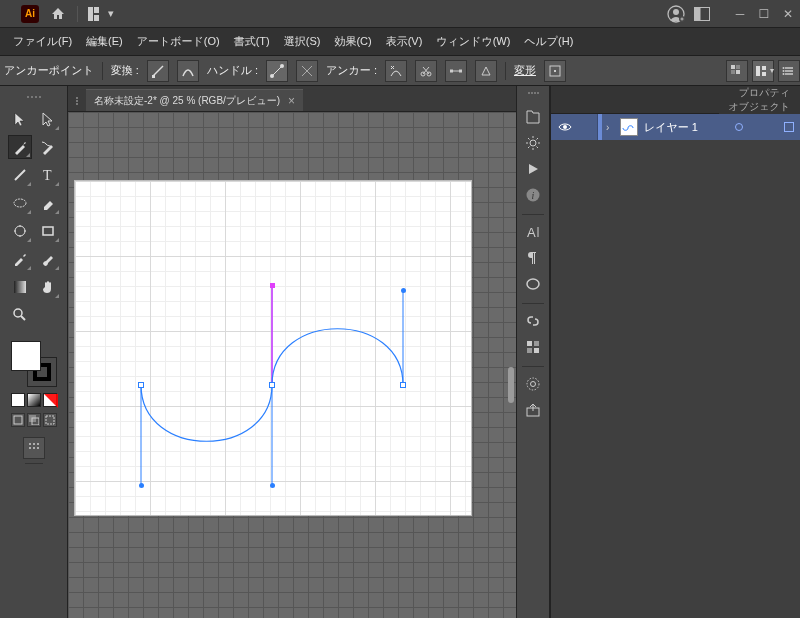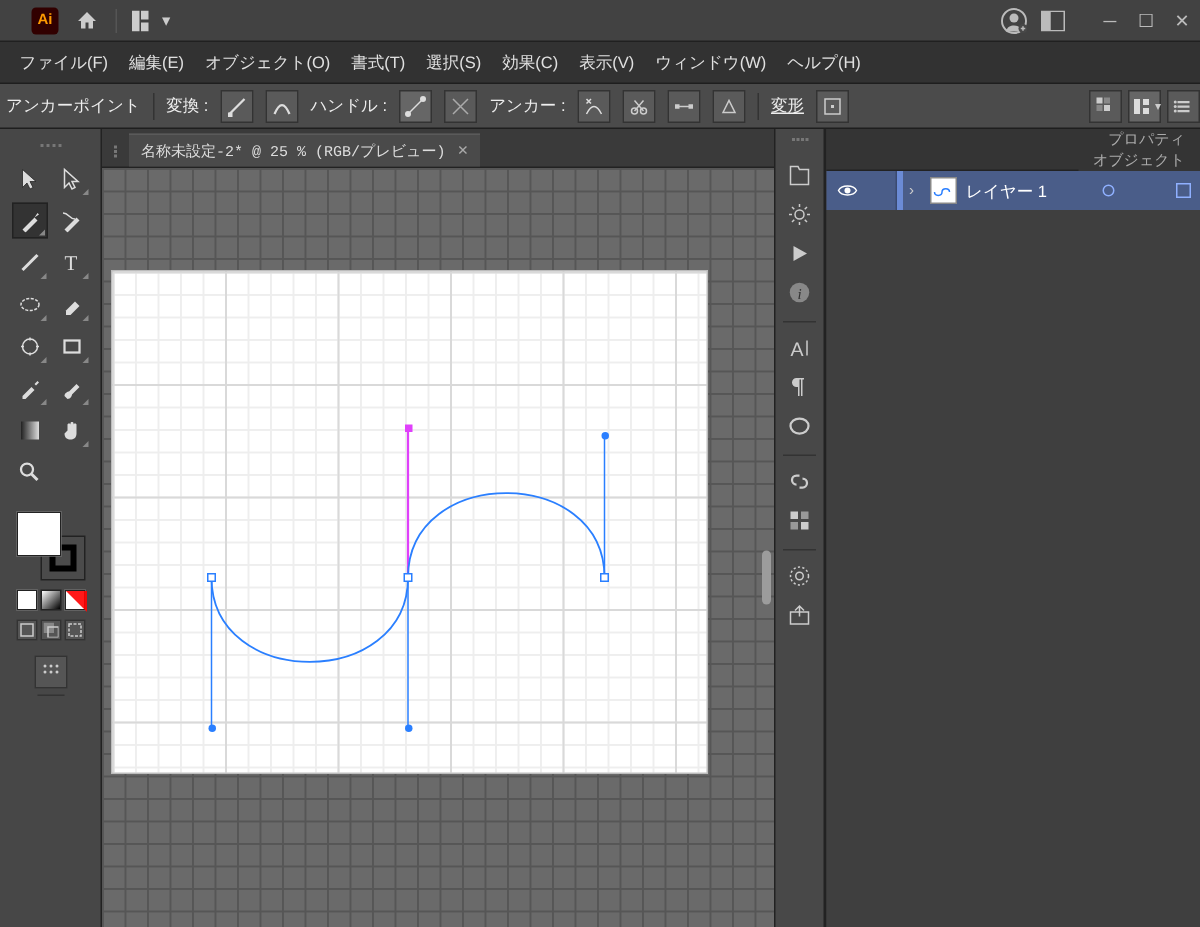--- a/index.html
+++ b/index.html
@@ -54,21 +54,21 @@
   .mini-sw .c::after{content:"";position:absolute;inset:0;border-top:14px solid transparent;border-left:14px solid red; transform: rotate(90deg) scaleY(-1); opacity:0.9;}
   .mode-row { display:flex; gap:2px; margin-top:6px; }
   .mode-row div { width:14px; height:14px; background:#555; border:1px solid #333; display:flex;align-items:center;justify-content:center;}
   .edit-tog { margin-top:10px; width:22px; height:22px; background:#555; border:1px solid #333; display:flex;align-items:center;justify-content:center;}
 
   
   .docwrap { flex: 1; display: flex; flex-direction: column; background: #535353; }
   .doc-tabs { height: 26px; background: #3a3a3a; display: flex; align-items: flex-end; padding-left: 4px; border-bottom:1px solid #222;}
   .doc-tabs .handle { width: 6px; display: flex; flex-direction: column; gap: 1px; margin: 0 4px 6px 4px;}
   .doc-tabs .handle span { width: 2px; height: 2px; background: #777; }
-  .doc-tab { background: #4a4a4a; height: 22px; display: flex; align-items: center; padding: 0 8px; gap: 8px; color: #ddd; font-size: 10px; border-top: 1px solid #5a5a5a; font-family: Liberation Mono, monospace; }
+  .doc-tab { background: #4a4a4a; height: 22px; display: flex; align-items: center; padding: 0 8px; gap: 8px; color: #ddd; font-size: 10px; border-top: 1px solid #5a5a5a; }
   .doc-tab .x { color: #aaa; font-size: 12px; }
 
   .canvas-area { flex:1; position: relative; overflow:hidden; background: #525252; }
   
   .grid-outer {
     position:absolute; inset:0;
     background-color: #6a6a6a;
     background-image:
       linear-gradient(#565656 1px, transparent 1px),
       linear-gradient(90deg, #565656 1px, transparent 1px);
@@ -153,21 +153,21 @@
   <div class="winbtns">
     <div>─</div>
     <div>☐</div>
     <div>✕</div>
   </div>
 </div>
 
 <div class="menubar">
   <div>ファイル(F)</div>
   <div>編集(E)</div>
-  <div>オブジェクト(O)</div>
+  <div>アートボード(O)</div>
   <div>書式(T)</div>
   <div>選択(S)</div>
   <div>効果(C)</div>
   <div>表示(V)</div>
   <div>ウィンドウ(W)</div>
   <div>ヘルプ(H)</div>
 </div>
 
 <div class="controlbar">
   <span class="label">アンカーポイント</span>

